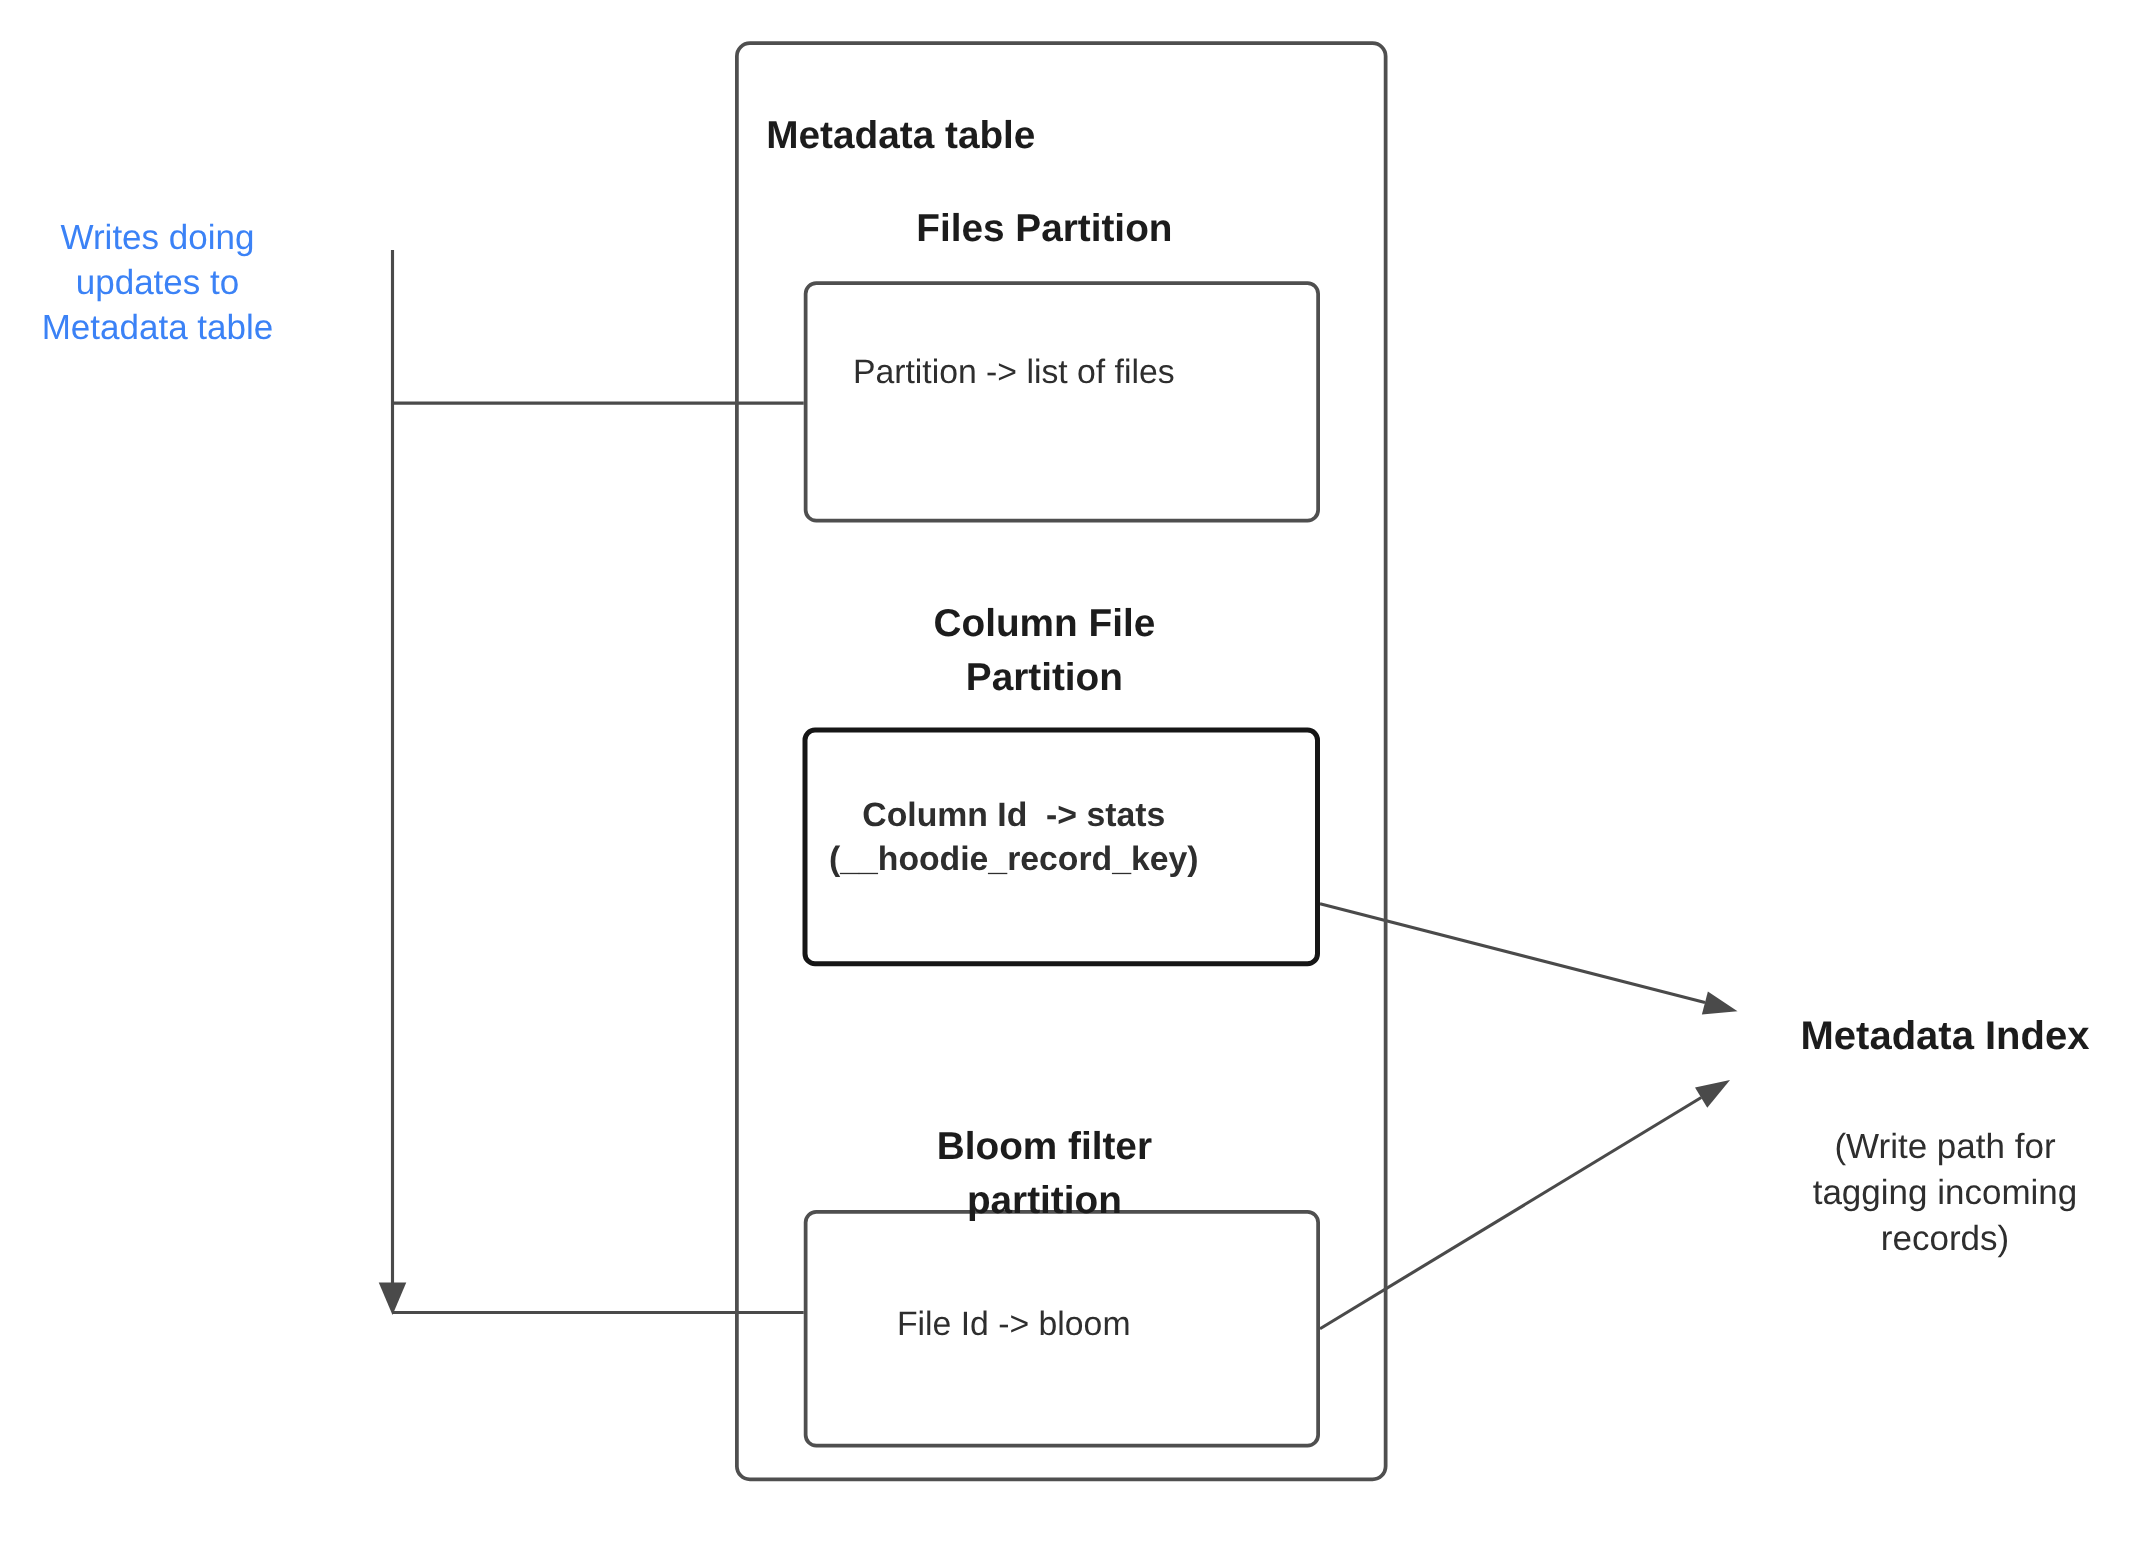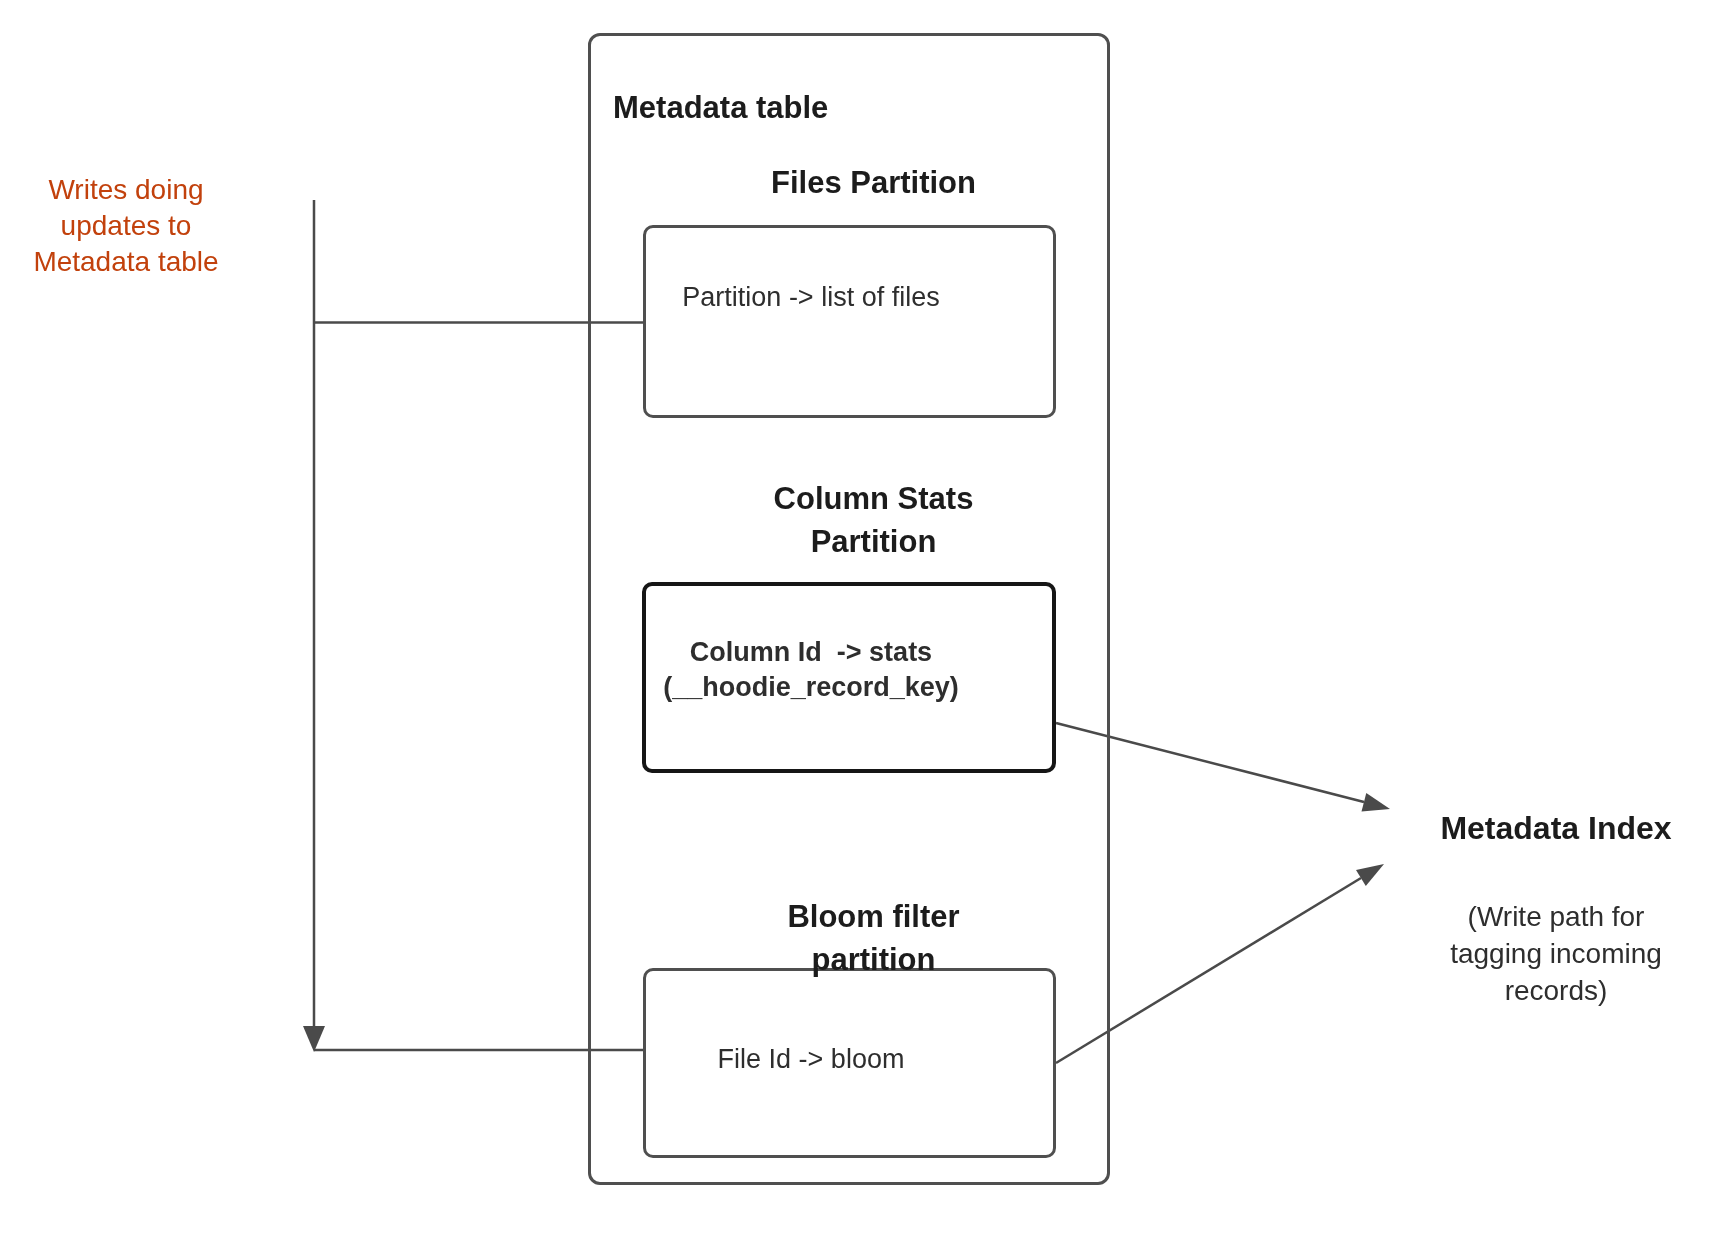--- a/index.html
+++ b/index.html
@@ -64,21 +64,21 @@
   .title {
     left: 613px;
     top: 90px;
     font-size: 31px;
     font-weight: bold;
     line-height: 36px;
     color: #1c1c1c;
     text-align: left;
   }
   .heading {
-    left: 667px;
+    left: 629px;
     width: 413px;
     font-size: 31px;
     font-weight: bold;
     line-height: 43px;
     color: #1c1c1c;
   }
   .heading.files-h   { top: 161px; }
   .heading.colstats-h{ top: 477px; }
   .heading.bloom-h   { top: 862px; margin-top: 33px; }
   .boxlabel {
@@ -90,21 +90,21 @@
   }
   .boxlabel.files-l   { top: 280px; }
   .boxlabel.colstats-l{ top: 635px; font-weight: bold; }
   .boxlabel.bloom-l   { top: 1042px; }
   .writes-note {
     left: 16px;
     top: 172px;
     width: 220px;
     font-size: 28px;
     line-height: 36px;
-    color: #c2410c;
+    color: #3b82f6;
   }
   .index-title {
     left: 1406px;
     top: 809px;
     width: 300px;
     font-size: 32px;
     font-weight: bold;
     line-height: 38px;
     color: #1c1c1c;
   }
@@ -146,21 +146,21 @@
 
   <div class="txt writes-note">Writes doing
 updates to
 Metadata table</div>
 
   <div class="txt title">Metadata table</div>
 
   <div class="txt heading files-h">Files Partition</div>
   <div class="txt boxlabel files-l">Partition -&gt; list of files</div>
 
-  <div class="txt heading colstats-h">Column Stats
+  <div class="txt heading colstats-h">Column File
 Partition</div>
   <div class="txt boxlabel colstats-l">Column Id  -&gt; stats
 (__hoodie_record_key)</div>
 
   <div class="txt heading bloom-h">Bloom filter
 partition</div>
   <div class="txt boxlabel bloom-l">File Id -&gt; bloom</div>
 
   <div class="txt index-subtitle">(Write path for
 tagging incoming

